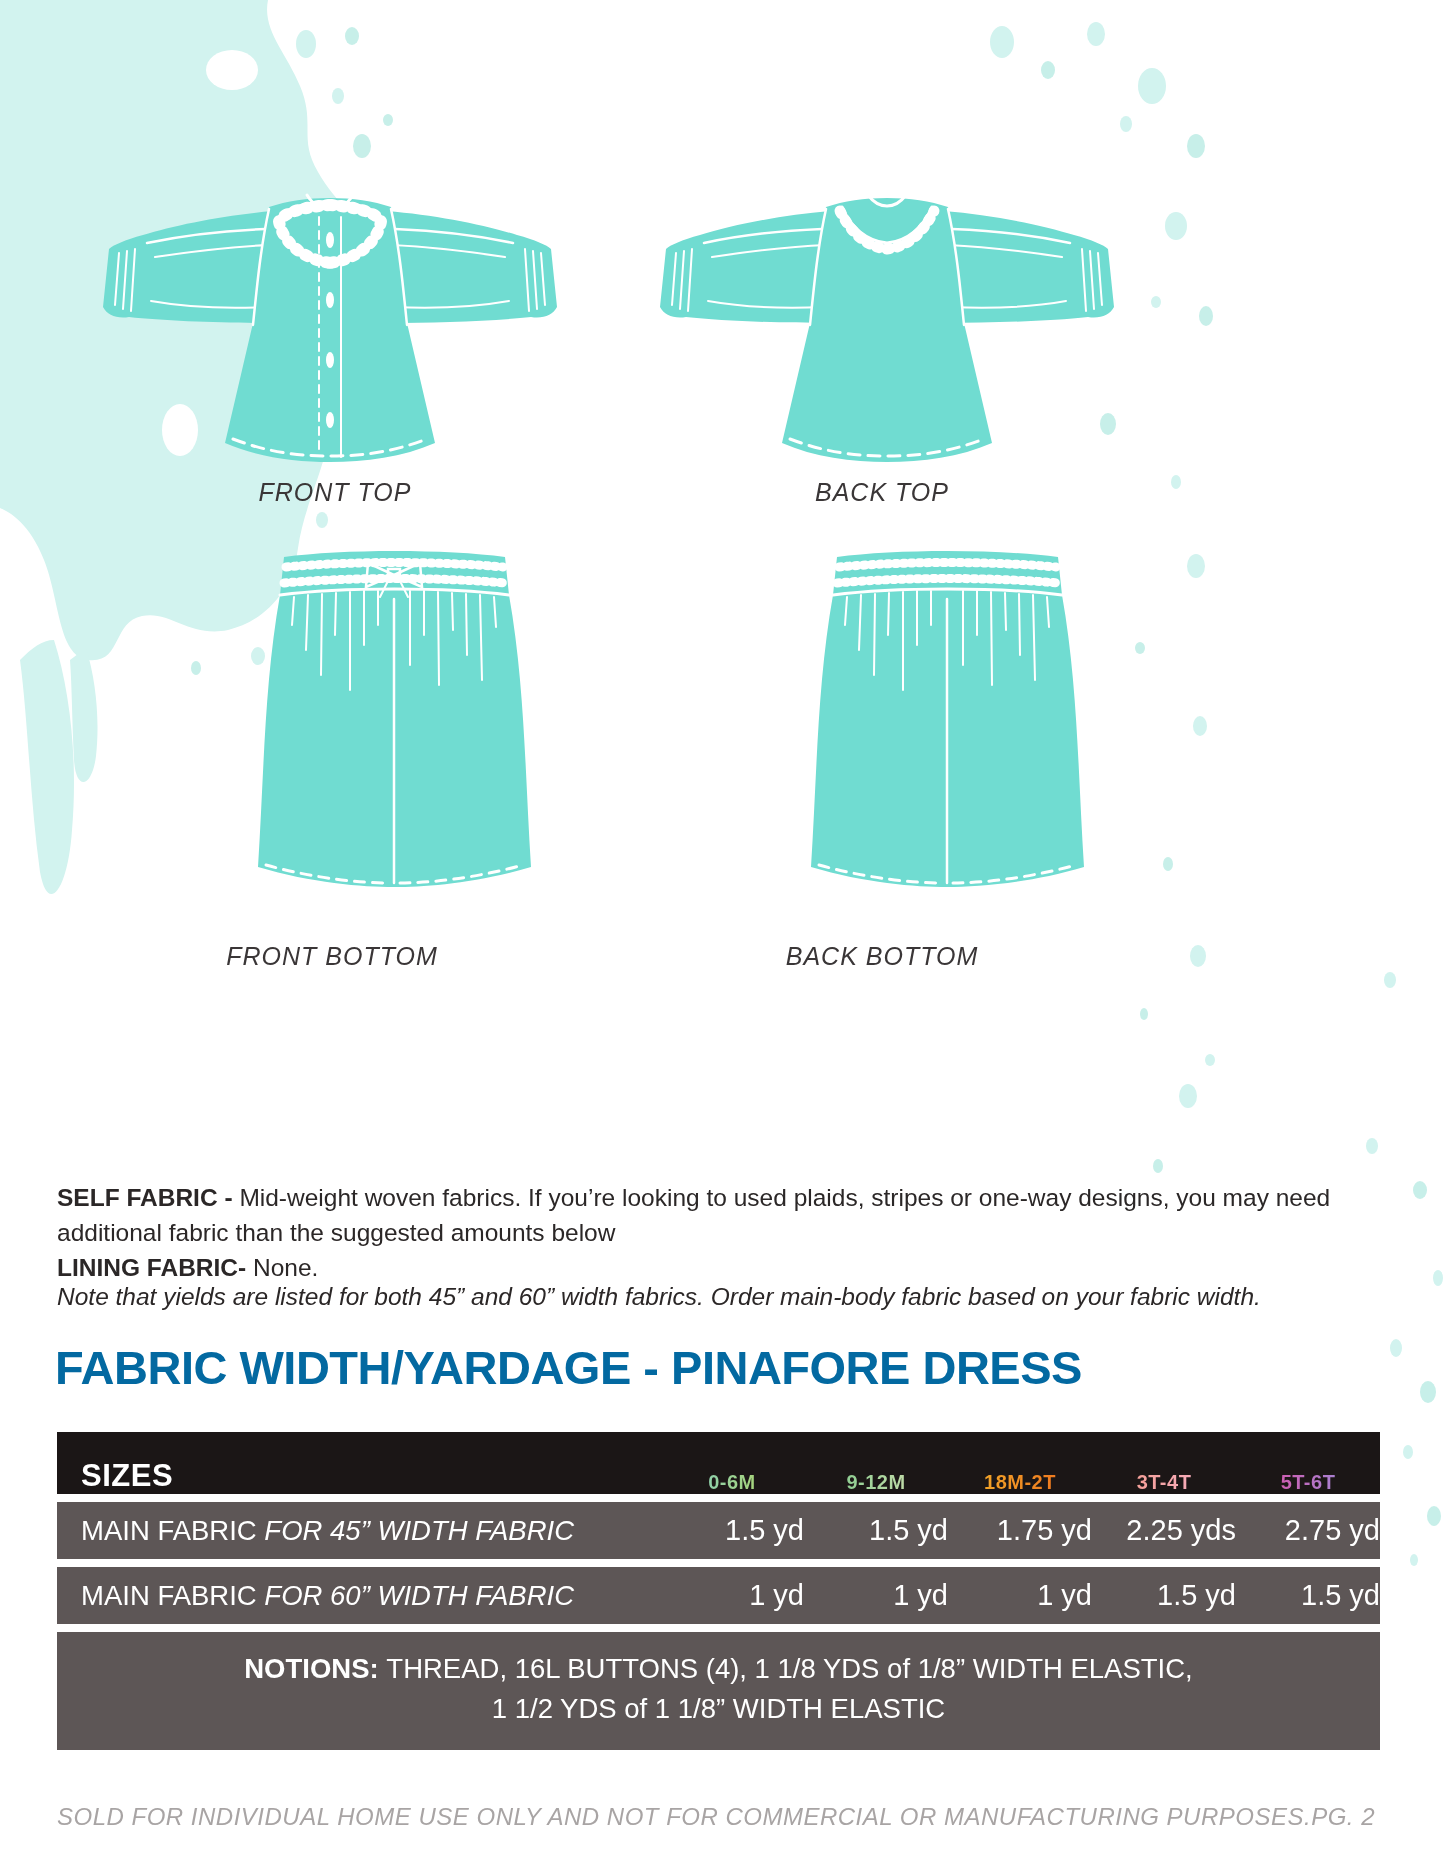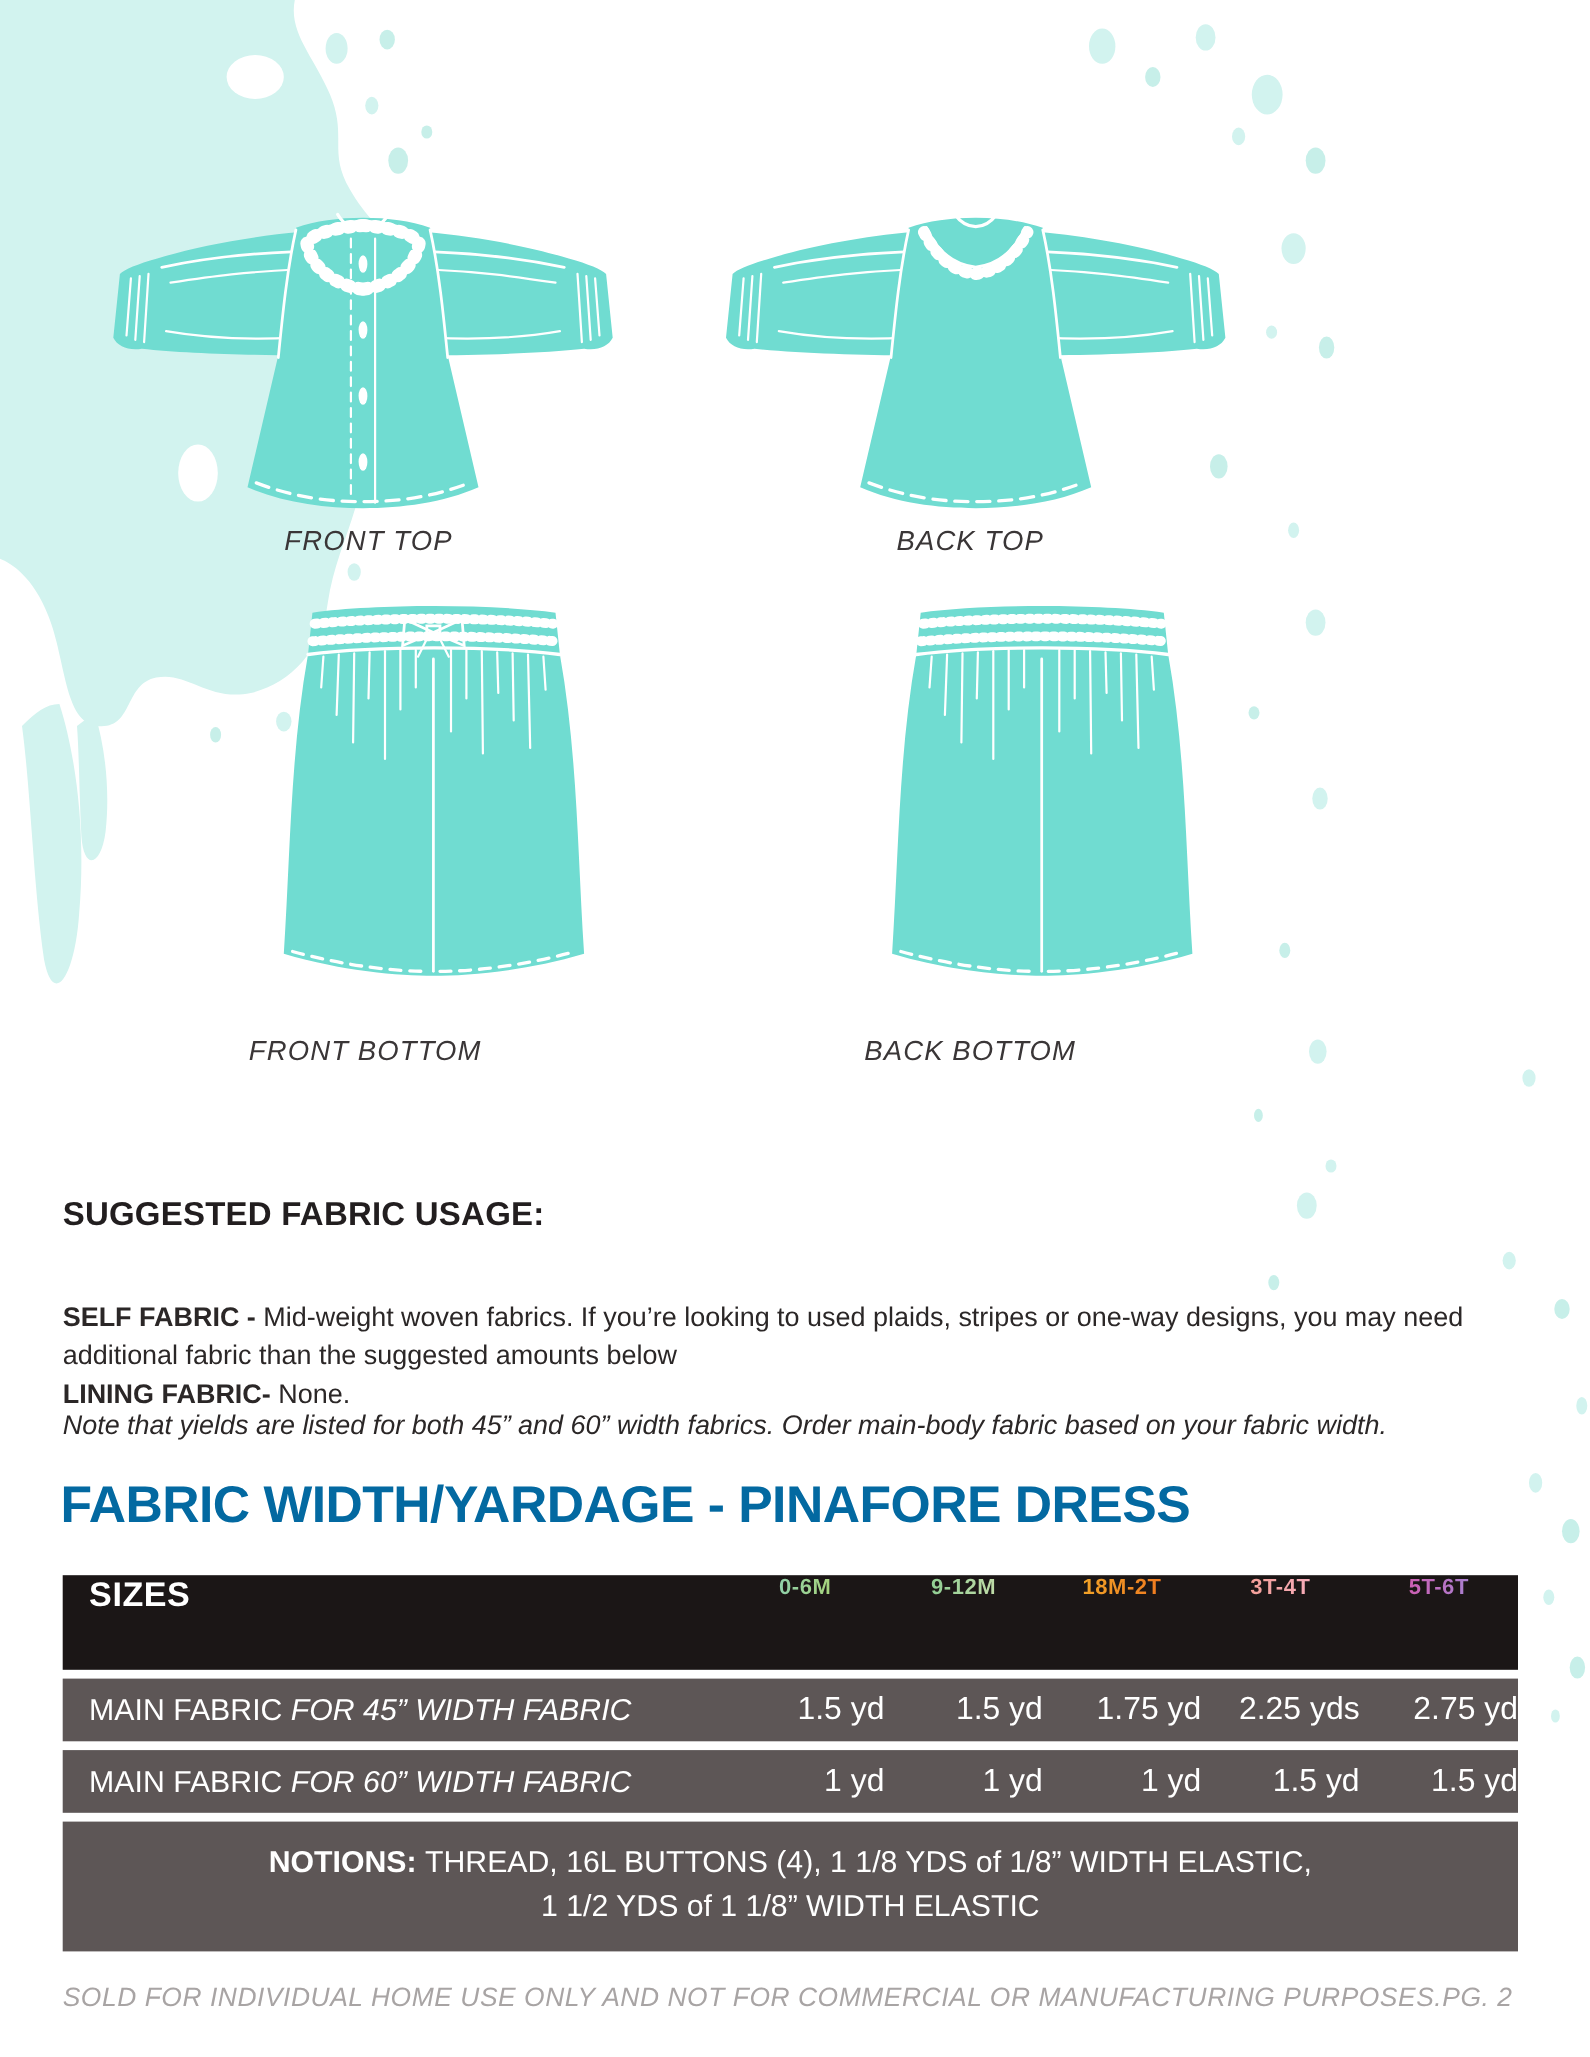--- a/index.html
+++ b/index.html
@@ -28,21 +28,21 @@
   
   .abs{position:absolute;z-index:2;}
   .h-suggested{font-size:30px;font-weight:800;letter-spacing:0.2px;color:#221e1f;}
   .body-par{font-size:24.5px;line-height:35px;width:1370px;color:#2b2727;margin-top:30px;}
   .bold{font-weight:700;}
   .note{font-style:italic;font-size:24.5px;color:#2b2727;width:1390px;}
   .h-yardage{font-size:47px;font-weight:800;letter-spacing:-0.5px;color:#0369a1;}
   
   .ytable{position:absolute;left:57px;top:1432px;width:1323px;z-index:2;}
   .t-header{
-    display:flex;align-items:flex-start;height:86px;background:var(--header-bg,#1b1616);
+    display:flex;align-items:flex-end;height:62px;background:var(--header-bg,#1b1616);
     color:#ffffff;
   }
   .t-header .sizes-label{font-size:31px;font-weight:800;letter-spacing:0.5px;padding-left:24px;}
   .sizecols{display:flex;margin-left:auto;}
   .sizecol{width:144px;text-align:center;font-size:20px;font-weight:800;letter-spacing:0.5px;}
   .t-row{
     display:flex;align-items:center;height:57px;background:var(--row-bg,#5d5656);
     margin-top:8px;color:#ffffff;
   }
   .rowlabel{font-size:27.5px;padding-left:24px;white-space:nowrap;}
@@ -210,21 +210,20 @@
       <path class="wline" stroke-width="2" d="M178,46 L186,62"></path>
     </g>
   </svg>
   <div class="garment-label" style="left:172px;top:942px;">FRONT BOTTOM</div>
 
   <svg class="garment" style="left:775px;top:535px;" width="345" height="380" viewBox="0 0 345 380" xmlns="http://www.w3.org/2000/svg">
     <use href="#shortsBody"></use>
   </svg>
   <div class="garment-label" style="left:722px;top:942px;">BACK BOTTOM</div>
 
-  <div class="abs h-suggested" style="left:57px;top:1088px;">SUGGESTED FABRIC USAGE:</div>
 
   <div class="abs body-par" style="left:57px;top:1150px;">
     <span class="bold">SELF FABRIC - </span><span>Mid-weight woven fabrics. If you’re looking to used plaids, stripes or one-way designs, you may need additional fabric than the suggested amounts below</span><br>
     <span class="bold">LINING FABRIC- </span><span>None.</span>
   </div>
 
   <div class="abs note" style="left:57px;top:1283px;">Note that yields are listed for both 45” and 60” width fabrics. Order main-body fabric based on your fabric width.</div>
 
   <div class="abs h-yardage" style="left:55px;top:1340px;">FABRIC WIDTH/YARDAGE - PINAFORE DRESS</div>
 

